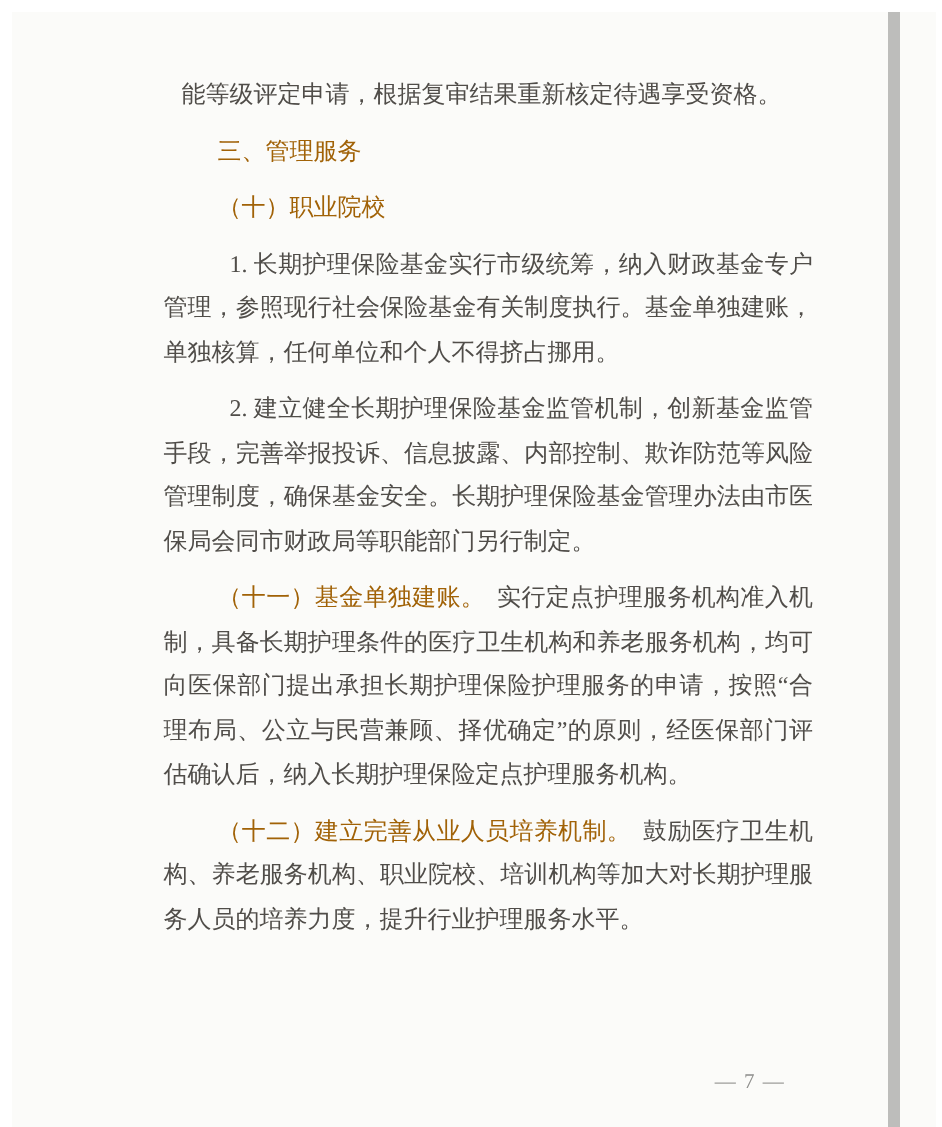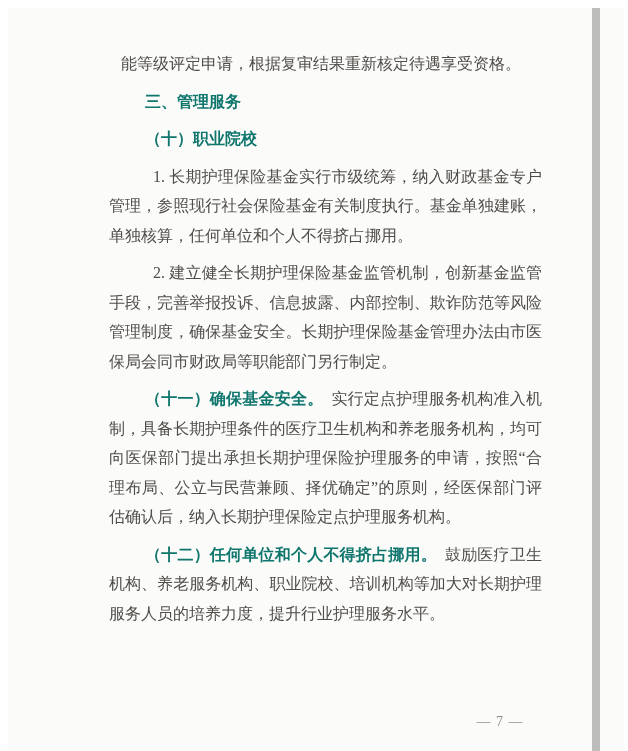--- a/index.html
+++ b/index.html
@@ -39,22 +39,22 @@
     width: 449px;
     color: #4e4b47;
     font-size: 16px;
     line-height: 29.5px;
     text-align: justify;
     text-justify: inter-ideograph;
   }
   .para { text-indent: 32px; }
   .para.no-indent { text-indent: 0; }
   .lead {
-    font-weight: bold;
-    color: #0f766e;
+    font-weight: normal;
+    color: #a16207;
   }
   .body-text { color: #504d49; }
   .page-number {
     position: absolute;
     top: 702px;
     left: 447px;
     width: 90px;
     text-align: center;
     color: #8e8e8c;
     font-size: 14px;
@@ -74,22 +74,22 @@
     <p class="para no-indent"><span class="lead"></span><span class="body-text">能等级评定申请，根据复审结果重新核定待遇享受资格。</span></p>
 
     <p class="para"><span class="lead">三、管理服务</span><span class="body-text"></span></p>
 
     <p class="para"><span class="lead">（十）职业院校</span><span class="body-text"></span></p>
 
     <p class="para"><span class="lead"></span><span class="body-text">1. 长期护理保险基金实行市级统筹，纳入财政基金专户管理，参照现行社会保险基金有关制度执行。基金单独建账，单独核算，任何单位和个人不得挤占挪用。</span></p>
 
     <p class="para"><span class="lead"></span><span class="body-text">2. 建立健全长期护理保险基金监管机制，创新基金监管手段，完善举报投诉、信息披露、内部控制、欺诈防范等风险管理制度，确保基金安全。长期护理保险基金管理办法由市医保局会同市财政局等职能部门另行制定。</span></p>
 
-    <p class="para"><span class="lead">（十一）确保基金安全。</span><span class="body-text">实行定点护理服务机构准入机制，具备长期护理条件的医疗卫生机构和养老服务机构，均可向医保部门提出承担长期护理保险护理服务的申请，按照“合理布局、公立与民营兼顾、择优确定”的原则，经医保部门评估确认后，纳入长期护理保险定点护理服务机构。</span></p>
+    <p class="para"><span class="lead">（十一）基金单独建账。</span><span class="body-text">实行定点护理服务机构准入机制，具备长期护理条件的医疗卫生机构和养老服务机构，均可向医保部门提出承担长期护理保险护理服务的申请，按照“合理布局、公立与民营兼顾、择优确定”的原则，经医保部门评估确认后，纳入长期护理保险定点护理服务机构。</span></p>
 
-    <p class="para"><span class="lead">（十二）任何单位和个人不得挤占挪用。</span><span class="body-text">鼓励医疗卫生机构、养老服务机构、职业院校、培训机构等加大对长期护理服务人员的培养力度，提升行业护理服务水平。</span></p>
+    <p class="para"><span class="lead">（十二）建立完善从业人员培养机制。</span><span class="body-text">鼓励医疗卫生机构、养老服务机构、职业院校、培训机构等加大对长期护理服务人员的培养力度，提升行业护理服务水平。</span></p>
 
 
   </div>
 
   <div class="page-number">— 7 —</div>
 
 </div>
 
 </body></html>

